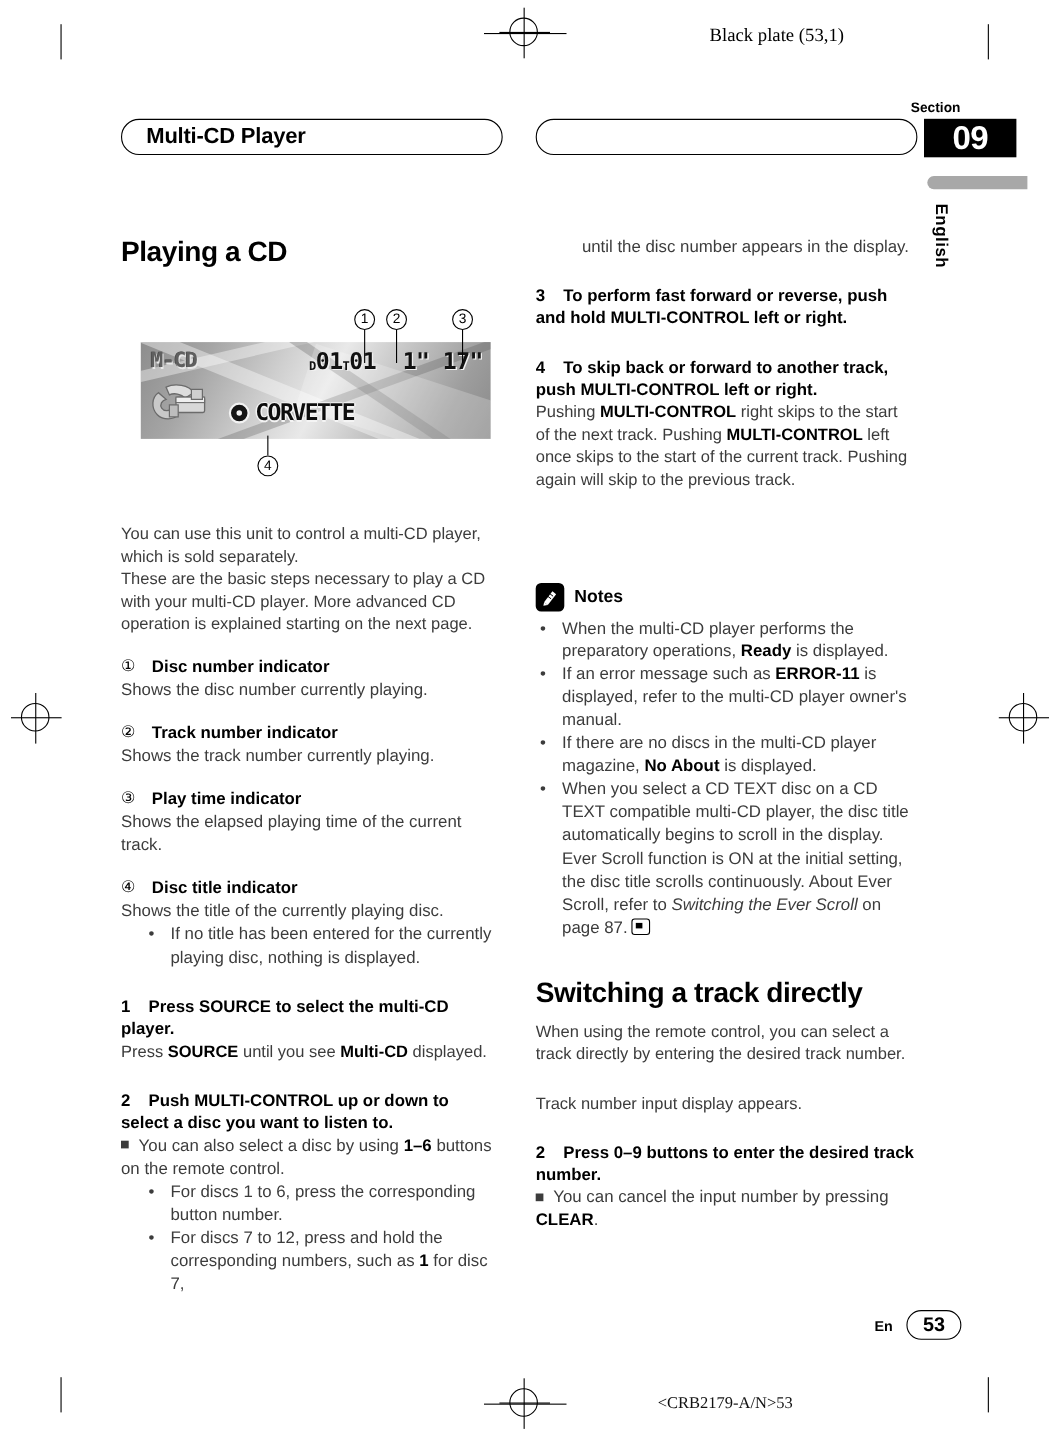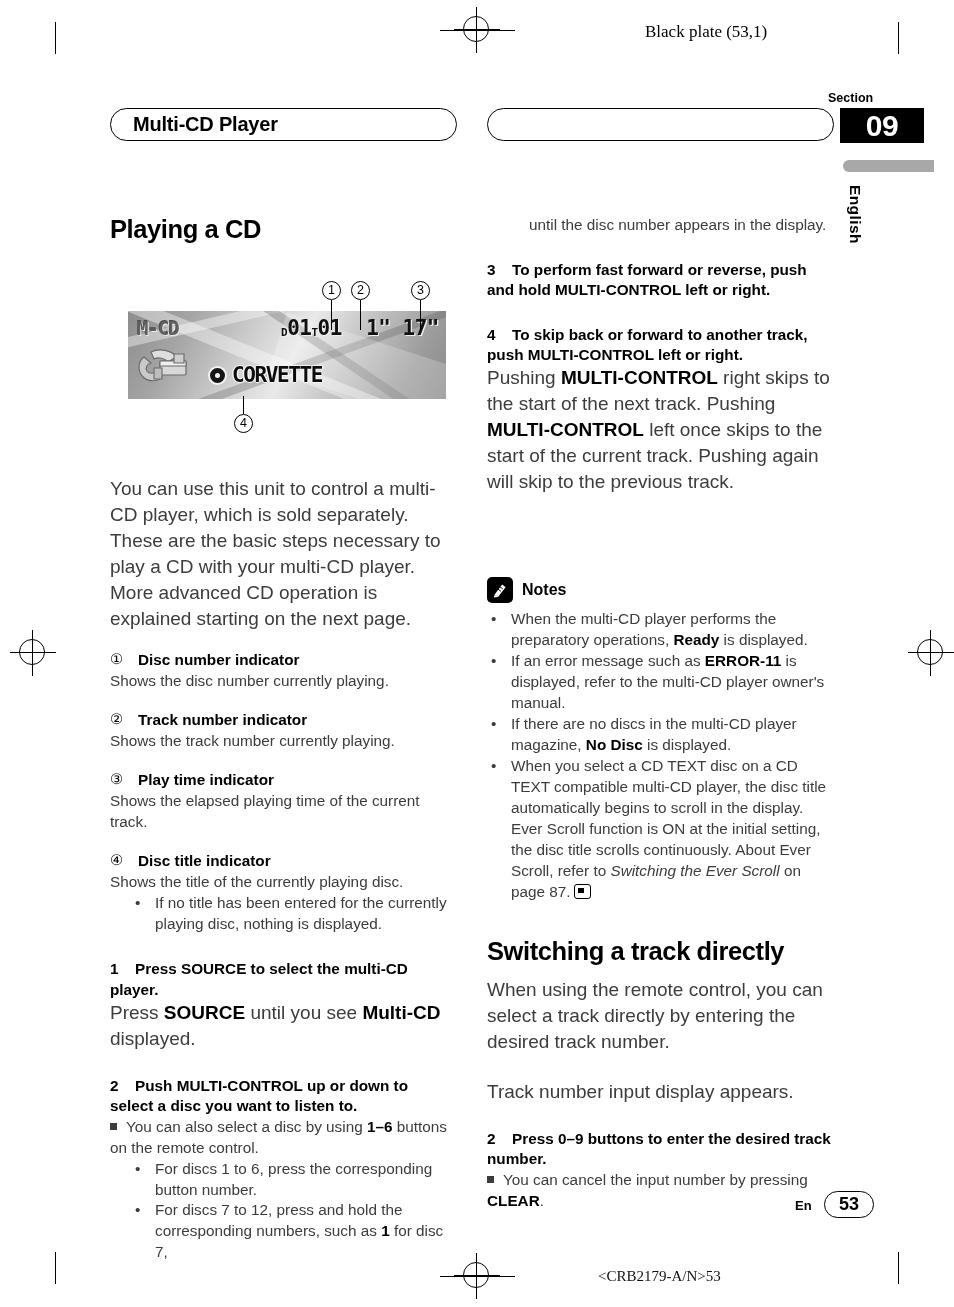--- a/index.html
+++ b/index.html
@@ -126,21 +126,21 @@
     font-weight: bold;
     letter-spacing: -0.4px;
     margin: 0 0 28px 0;
     line-height: 1.1;
     color: #000;
   }
   h1.sec.tight { margin-bottom: 12px; }
 
   p {
     margin: 0;
-    font-size: 19px;
+    font-size: 15px;
     line-height: 1.37;
     color: #3c3c3c;
   }
   p.body { margin-bottom: 0; }
   p.italic { }
   .gap-m { height: 17px; }
   .gap-l { height: 24px; }
   .gap-xl { height: 34px; }
 
   b, strong { color: #000; font-weight: bold; }
@@ -518,21 +518,21 @@
     <div class="bullet">
       <div class="dot">•</div>
       <div class="txt"><span>When the multi-CD player performs the preparatory operations, </span><b>Ready</b><span> is displayed.</span></div>
     </div>
     <div class="bullet">
       <div class="dot">•</div>
       <div class="txt"><span>If an error message such as </span><b>ERROR-11</b><span> is displayed, refer to the multi-CD player owner's manual.</span></div>
     </div>
     <div class="bullet">
       <div class="dot">•</div>
-      <div class="txt"><span>If there are no discs in the multi-CD player magazine, </span><b>No Disc</b><span> is displayed.</span></div>
+      <div class="txt"><span>If there are no discs in the multi-CD player magazine, </span><b>No About</b><span> is displayed.</span></div>
     </div>
     <div class="bullet">
       <div class="dot">•</div>
       <div class="txt"><span>When you select a CD TEXT disc on a CD TEXT compatible multi-CD player, the disc title automatically begins to scroll in the display. Ever Scroll function is ON at the initial setting, the disc title scrolls continuously. About Ever Scroll, refer to </span><i>Switching the Ever Scroll</i><span> on page 87.</span><span class="endmark"></span></div>
     </div>
 
     <div class="gap-xl"></div>
 
     <h1 class="sec tight">Switching a track directly</h1>
     <p class="body">When using the remote control, you can select a track directly by entering the desired track number.</p>

